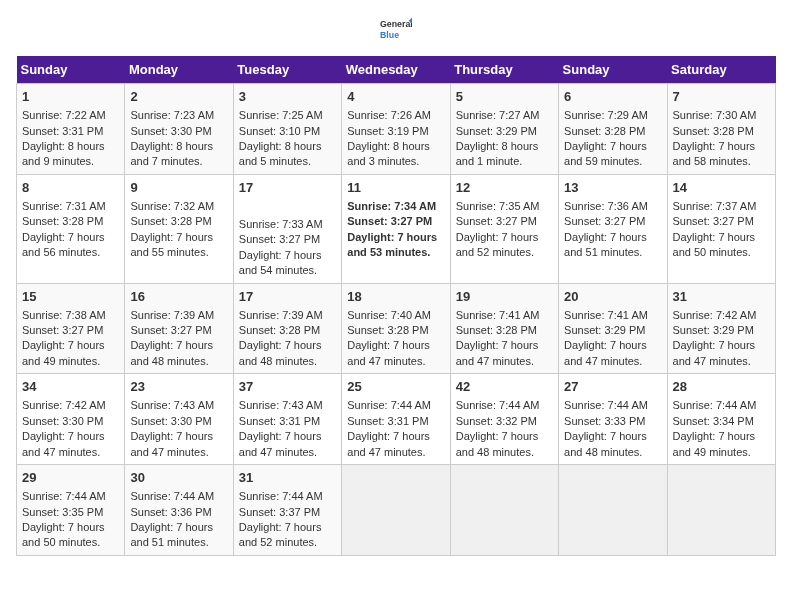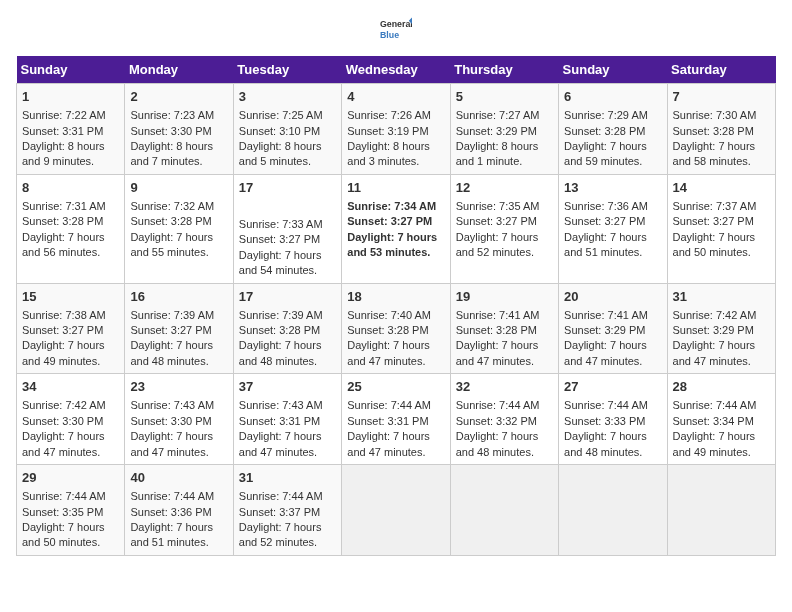--- a/index.html
+++ b/index.html
@@ -278,21 +278,21 @@
 and 47 minutes.</div>
         </td>
         <td>
           <span class="day-num">25</span>
           <div class="day-info" style="white-space: pre-line;">Sunrise: 7:44 AM
 Sunset: 3:31 PM
 Daylight: 7 hours
 and 47 minutes.</div>
         </td>
         <td>
-          <span class="day-num">32</span>
+          <span class="day-num">42</span>
           <div class="day-info" style="white-space: pre-line;">Sunrise: 7:44 AM
 Sunset: 3:32 PM
 Daylight: 7 hours
 and 48 minutes.</div>
         </td>
         <td>
           <span class="day-num">27</span>
           <div class="day-info" style="white-space: pre-line;">Sunrise: 7:44 AM
 Sunset: 3:33 PM
 Daylight: 7 hours
@@ -308,21 +308,21 @@
       </tr>
       <tr>
         <td>
           <span class="day-num">29</span>
           <div class="day-info" style="white-space: pre-line;">Sunrise: 7:44 AM
 Sunset: 3:35 PM
 Daylight: 7 hours
 and 50 minutes.</div>
         </td>
         <td>
-          <span class="day-num">40</span>
+          <span class="day-num">30</span>
           <div class="day-info" style="white-space: pre-line;">Sunrise: 7:44 AM
 Sunset: 3:36 PM
 Daylight: 7 hours
 and 51 minutes.</div>
         </td>
         <td>
           <span class="day-num">31</span>
           <div class="day-info" style="white-space: pre-line;">Sunrise: 7:44 AM
 Sunset: 3:37 PM
 Daylight: 7 hours

